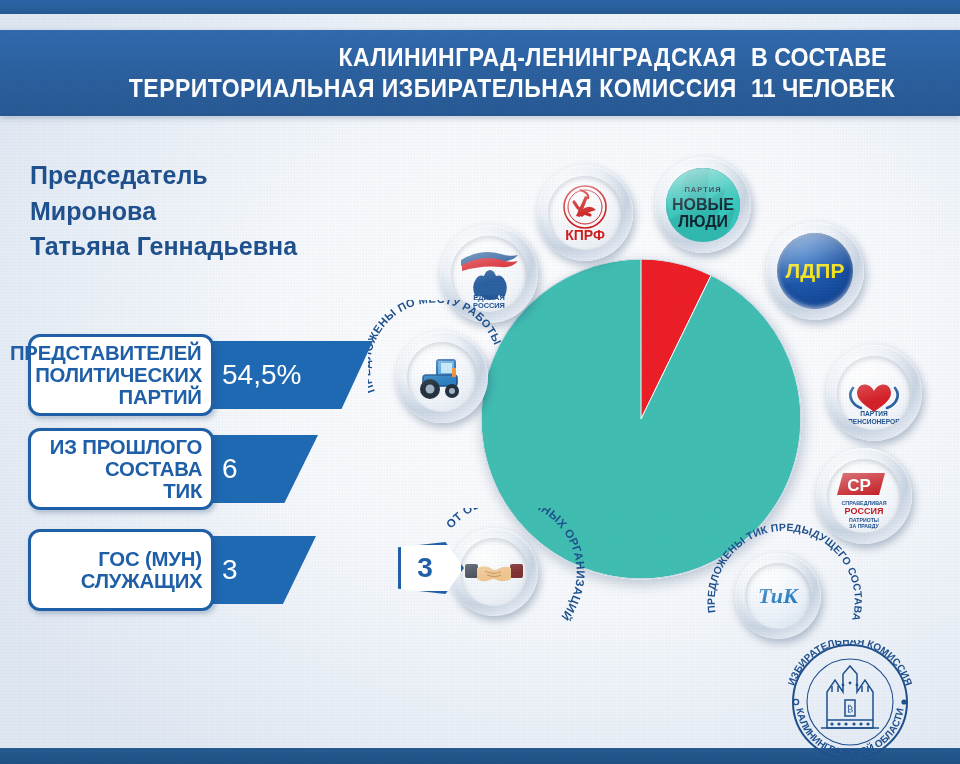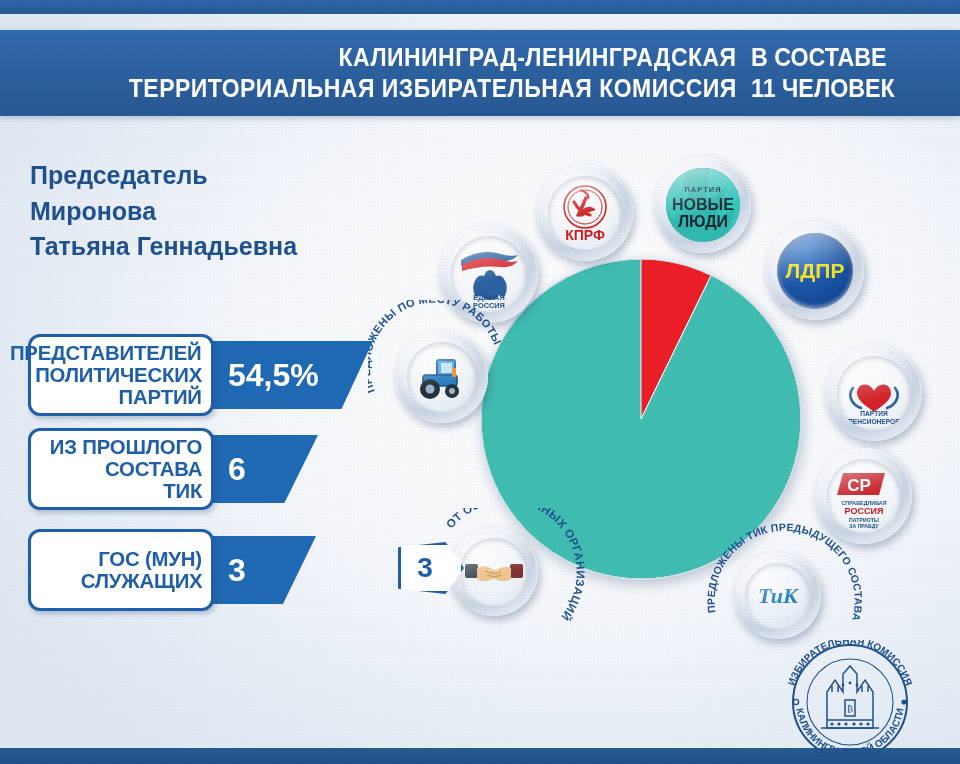--- a/index.html
+++ b/index.html
@@ -69,21 +69,21 @@
     color:#1f5fa8;font-weight:bold;font-size:21px;line-height:1.06;
     letter-spacing:-.2px;white-space:nowrap;text-align:right;
     transform:scaleX(.97);transform-origin:right center;
   }
   .stat .flag{
     position:absolute;left:170px;top:7px;height:68px;
     background:#1f69b2;z-index:1;
     display:flex;align-items:center;
   }
   .stat .flag .val{
-    color:#ffffff;font-weight:bold;font-size:32px;margin-left:30px;white-space:nowrap;
+    color:#ffffff;font-weight:normal;font-size:28px;margin-left:24px;white-space:nowrap;
   }
   #stat-0{top:334px;}
   #stat-0 .flag{width:175px;clip-path:polygon(0 0,100% 0,82% 100%,0 100%);}
   #stat-1{top:428px;}
   #stat-1 .flag{width:120px;clip-path:polygon(0 0,100% 0,72% 100%,0 100%);}
   #stat-2{top:529px;}
   #stat-2 .flag{width:118px;clip-path:polygon(0 0,100% 0,72% 100%,0 100%);}
 
   
   #pie-wrap{position:absolute;left:478px;top:256px;width:326px;height:326px;}

